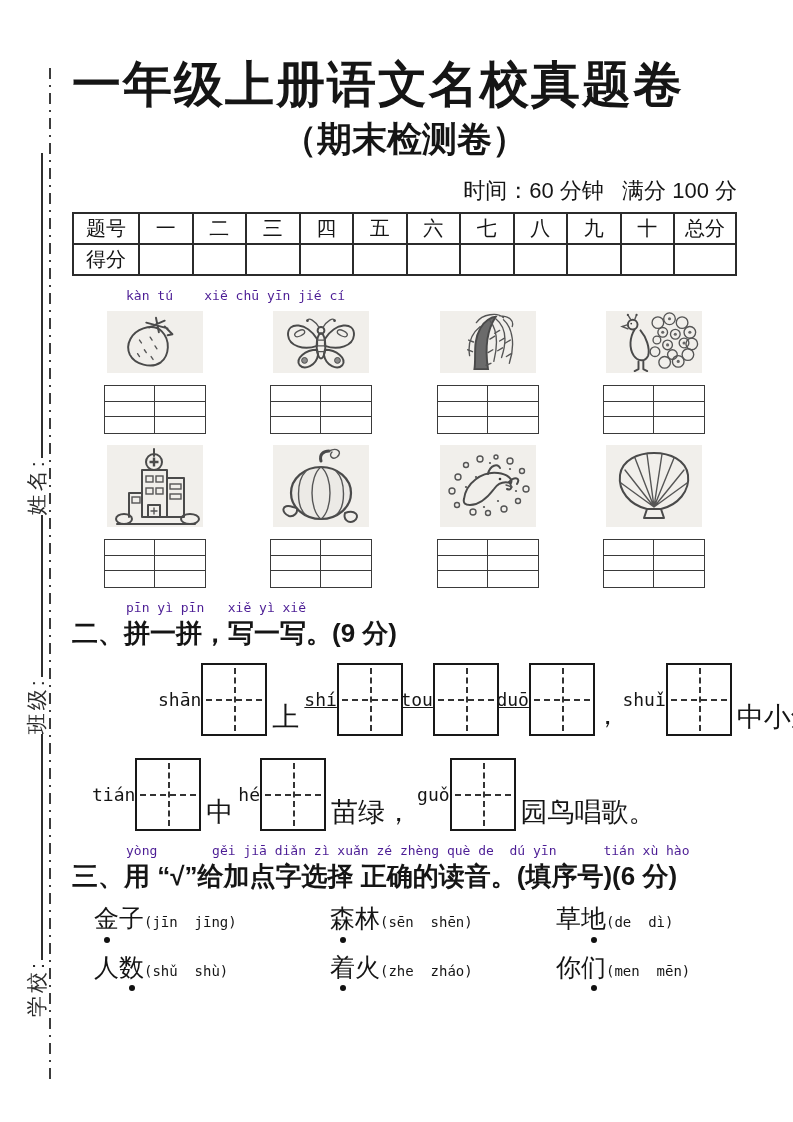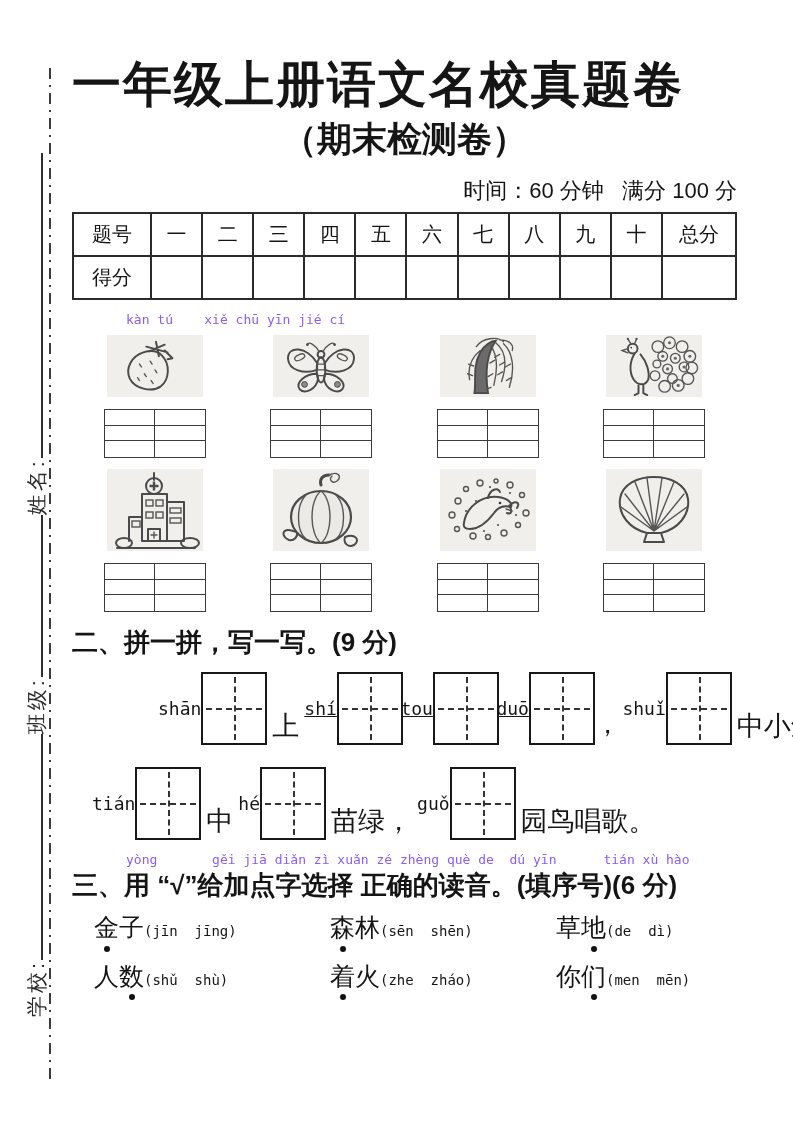--- a/index.html
+++ b/index.html
@@ -29,26 +29,26 @@
   .content { position:absolute; left:72px; top:0; width:665px; }
 
   .title { margin-top:58px; text-align:left; font-size:49px; font-weight:900;
            font-family:"Liberation Serif", serif; letter-spacing:2px; line-height:1.1; }
   .subtitle { text-align:center; font-size:35px; font-weight:900;
               font-family:"Liberation Serif", serif; margin-top:4px; }
   .meta { text-align:right; font-size:22px; margin-top:13px; white-space:pre; }
 
   table.score { width:665px; border-collapse:collapse; margin-top:6px; table-layout:fixed; }
   table.score td { border:2px solid #2b2b2b; height:29px; text-align:center;
-                   font-size:20px; padding:6px; }
+                   font-size:20px; padding:0; }
   table.score td.c-first { width:64px; } table.score td.c-last { width:60px; }
 
   .sec { margin-top:13px; }
   .sec-pinyin { font-family:"DejaVu Sans Mono", monospace; font-size:13px;
-                white-space:pre; margin-left:54px; line-height:1; color:#8b5cf6; }
+                white-space:pre; margin-left:54px; line-height:1; color:#4c1d95; }
   .sec-title { font-size:26px; font-weight:bold; margin-top:2px; white-space:pre; }
 
   
   .img-grid { display:grid; grid-template-columns:repeat(4,1fr); row-gap:11px;
               margin-top:9px; justify-items:center; }
   .img-cell { display:flex; flex-direction:column; align-items:center; }
   .pic { width:96px; background:#f1efeb; display:block; }
   .pic.h1 { height:62px; } .pic.h2 { height:82px; }
   .ans-grid { width:100px; height:47px; border:1.5px solid #3a3a3a; margin-top:12px;
     background-image:
@@ -297,20 +297,21 @@
             <path class="thin" d="M48 62 L19 25 M48 62 L29 13 M48 62 L41 9 M48 62 L56 9 M48 62 L68 13 M48 62 L78 25 M48 62 L15 38 M48 62 L81 38"></path>
             <path class="st" d="M41 64 L38 73 L58 73 L55 64" fill="#e7e4df"></path>
           </svg>
           <div class="ans-grid"></div>
         </div>
 
       </div>
     </div>
 
     <div class="sec">
+      <div class="sec-pinyin">pīn yì pīn   xiě yì xiě</div>
       <div class="sec-title">二、拼一拼，写一写。(9 分)</div>
 
       <div class="pin-row r1">
         <div class="pu">
           <div class="py">shān</div>
           <div class="tz"></div>
         </div>
         <div class="cjk">上</div>
         <div class="tz-group">
           <div class="pu">

